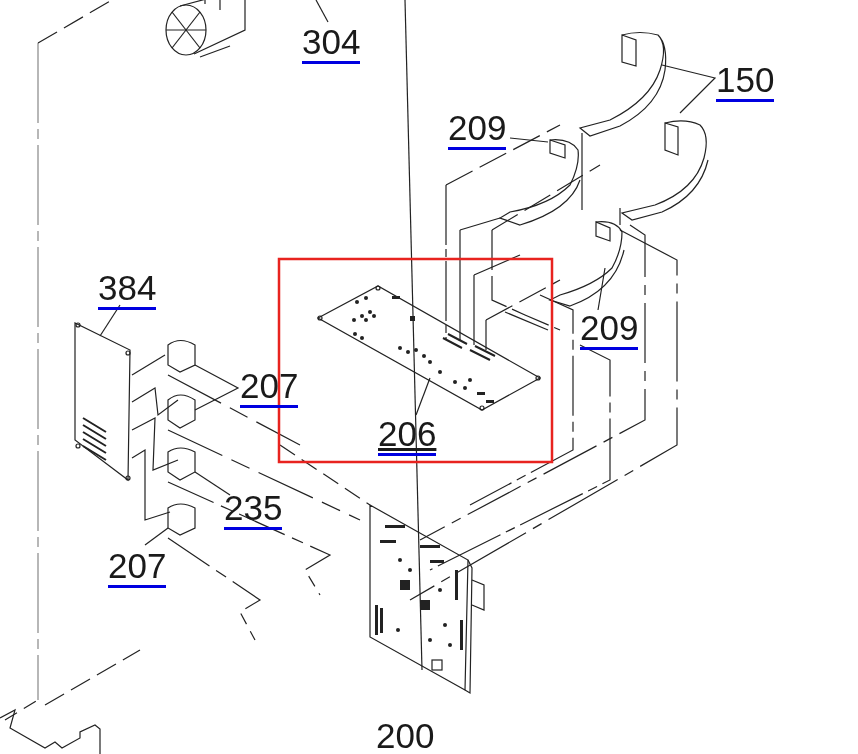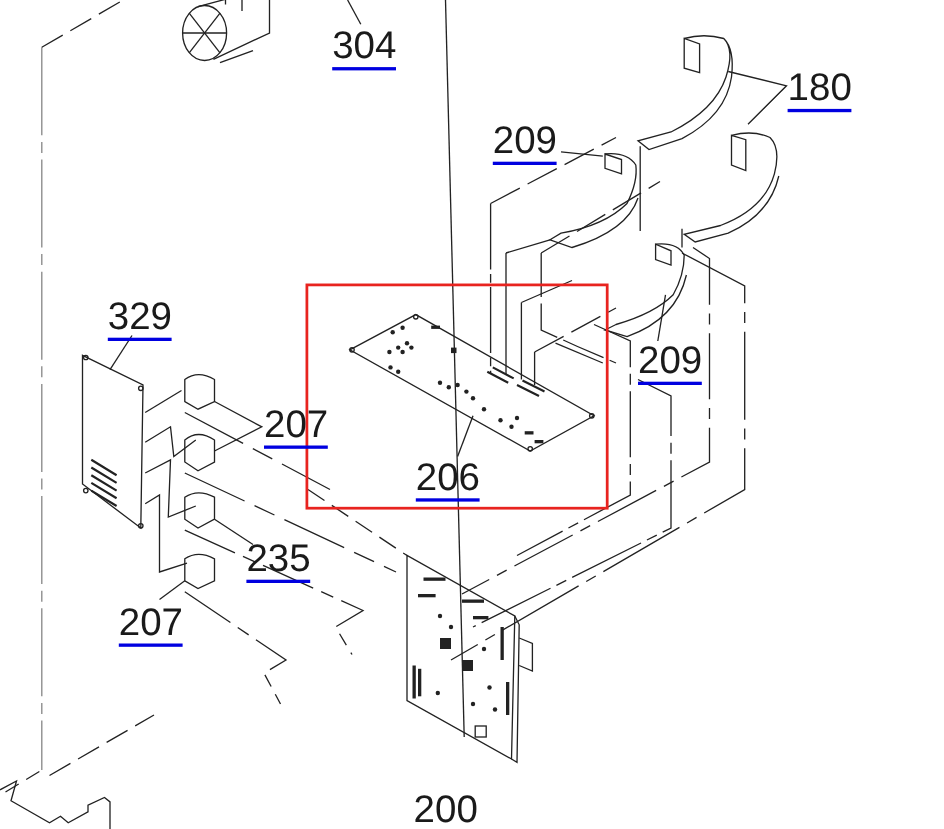--- a/index.html
+++ b/index.html
@@ -155,22 +155,22 @@
       <rect x="432" y="660" width="10" height="10"></rect>
     </g>
     <line x1="422" y1="670" x2="405" y="690"></line>
 
     <path d="M0 718 L15 710 L10 728 L45 748 L55 742 L62 748 L80 738 L80 732 L95 725 L100 729 L100 754"></path>
   </g>
   <rect x="279" y="259" width="273" height="203" fill="none" stroke="#e8231f" stroke-width="2.5"></rect>
 </svg>
 
 <div class="lbl" style="left:302px;top:24px;"><span>304</span><span class="ul"></span></div>
-<div class="lbl" style="left:716px;top:62px;"><span>180</span><span class="ul"></span></div>
+<div class="lbl" style="left:716px;top:62px;"><span>150</span><span class="ul"></span></div>
 <div class="lbl" style="left:448px;top:110px;"><span>209</span><span class="ul"></span></div>
 <div class="lbl" style="left:580px;top:310px;"><span>209</span><span class="ul"></span></div>
-<div class="lbl" style="left:98px;top:270px;"><span>329</span><span class="ul"></span></div>
+<div class="lbl" style="left:98px;top:270px;"><span>384</span><span class="ul"></span></div>
 <div class="lbl" style="left:240px;top:368px;"><span>207</span><span class="ul"></span></div>
-<div class="lbl" style="left:378px;top:416px;"><span>206</span><span class="ul"></span></div>
+<div class="lbl" style="left:378px;top:416px;text-decoration:underline;"><span>206</span><span class="ul"></span></div>
 <div class="lbl" style="left:224px;top:490px;"><span>235</span><span class="ul"></span></div>
 <div class="lbl" style="left:108px;top:548px;"><span>207</span><span class="ul"></span></div>
 <div class="lbl" style="left:376px;top:718px;"><span>200</span><span class="ul"></span></div>
 </div>
 
 </body></html>

